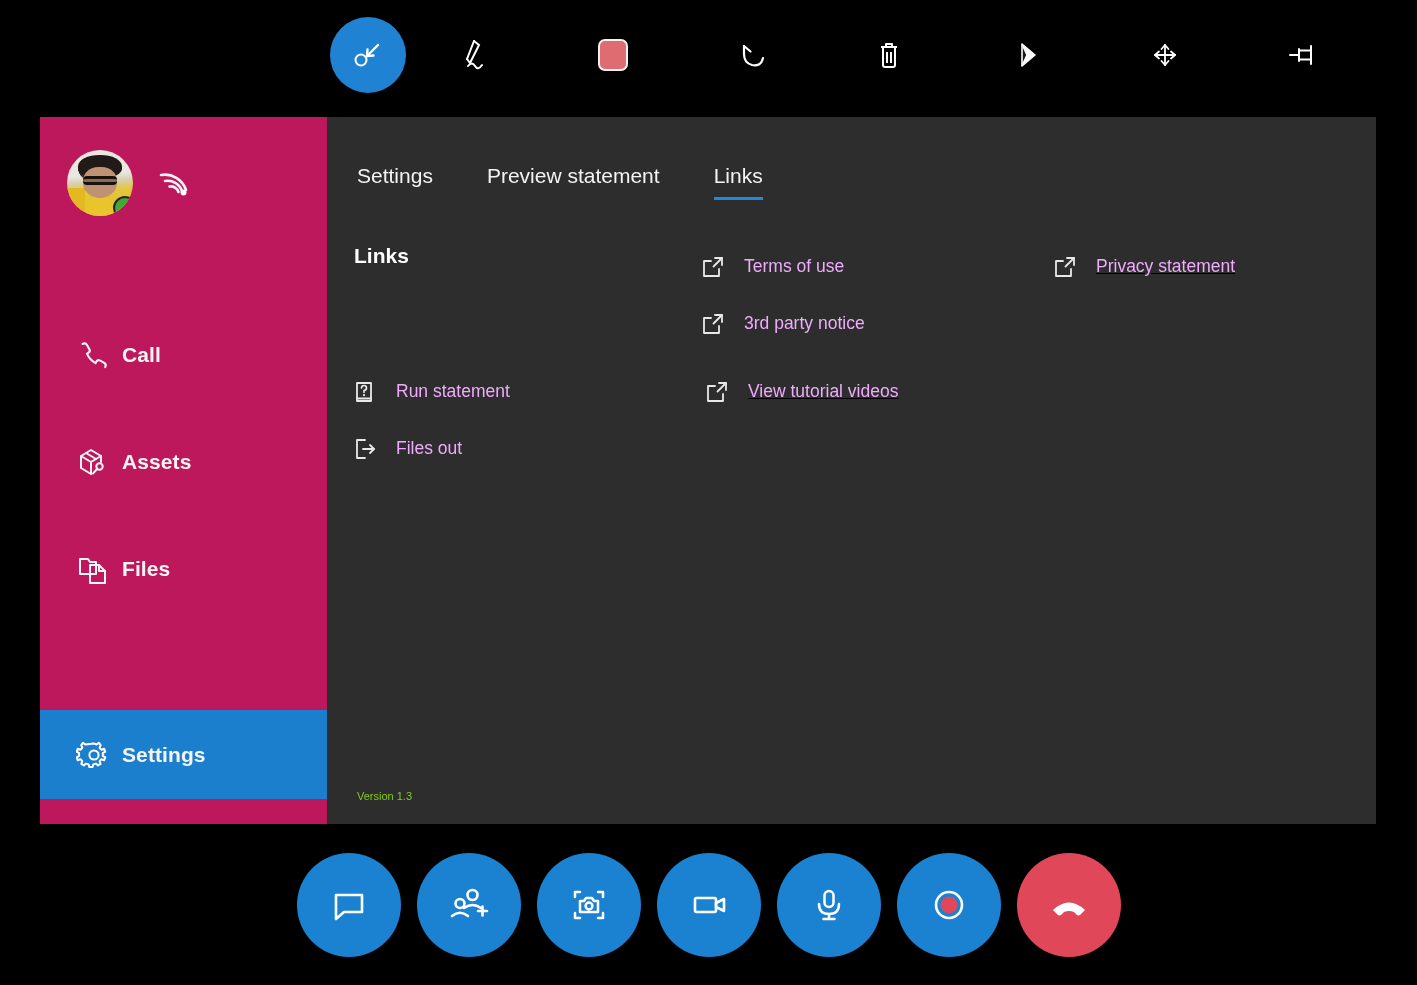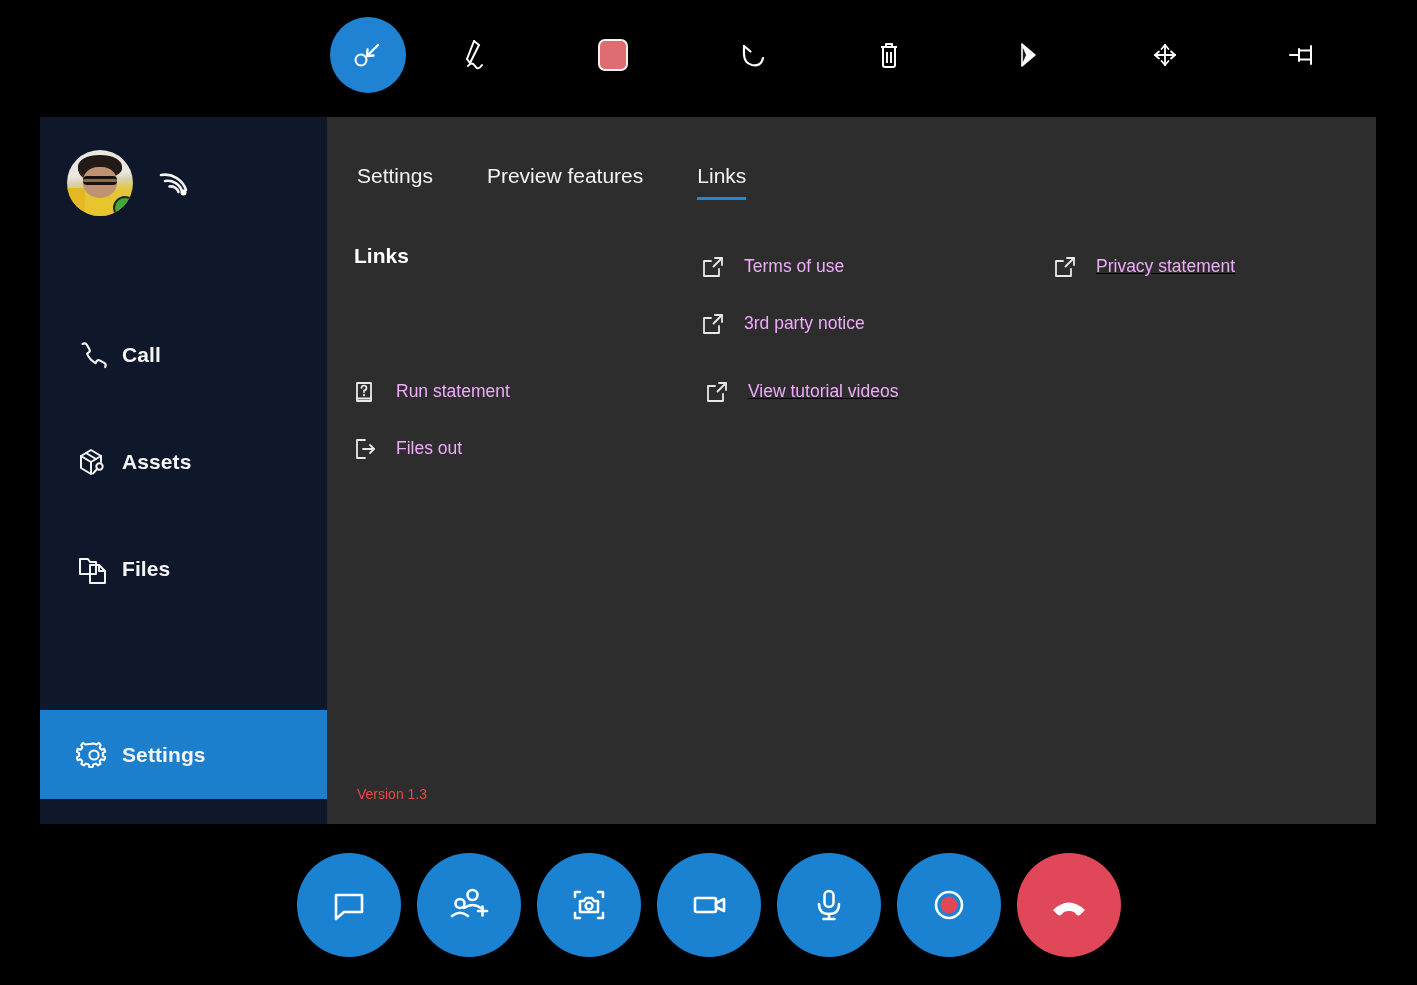--- a/index.html
+++ b/index.html
@@ -33,21 +33,21 @@
 
   
   #window {
     position: absolute; left: 40px; top: 117px;
     width: 1336px; height: 707px;
     background: #2d2d2d;
     display: flex;
   }
   
   #sidebar {
-    width: 287px; height: 100%; background: #0f172a;
+    width: 287px; height: 100%; background: #be185d;
     position: relative; flex: none;
   }
   #profile-row {
     display: flex; align-items: center; padding: 22px 0 0 27px; height: 110px;
   }
   #avatar {
     position: relative; width: 66px; height: 66px; border-radius: 50%;
     overflow: hidden; flex: none;
     background:
       radial-gradient(circle at 34% 28%, #3a2a22 0%, #3a2a22 17%, rgba(58,42,34,0) 18%),
@@ -112,21 +112,21 @@
   }
   .link-col { width: 352px; flex: none; }
   .link-col.wide { width: 330px; text-decoration: underline; }
   .link-item {
     display: flex; align-items: center; height: 57px; cursor: pointer;
     color: #f0abfc; font-size: 17.5px;
   }
   .link-item .li-icon { width: 42px; flex: none; display: flex; align-items: center; }
   #version {
     position: absolute; left: 30px; bottom: 22px;
-    font-size: 14px; color: #ef4444;
+    font-size: 11px; color: #84cc16;
   }
 
   
   #callbar {
     position: absolute; left: 0; bottom: 0; width: 1417px; height: 161px;
     display: flex; align-items: center; justify-content: center;
   }
   .call-btn {
     width: 104px; height: 104px; border-radius: 50%;
     background: #1b82d2; margin: 0 8px;
@@ -293,21 +293,21 @@
           </svg>
         </span>
         <span class="nav-label">Settings</span>
       </div>
     </div>
 
     <div id="content">
 
       <div id="tabs">
         <div class="tab">Settings</div>
-        <div class="tab">Preview features</div>
+        <div class="tab">Preview statement</div>
         <div class="tab active">Links</div>
       </div>
 
       <div id="sections">
 
         <div class="section">
           <div class="section-title">Links</div>
           <div class="link-col">
             <div class="link-item">
               <span class="li-icon">

